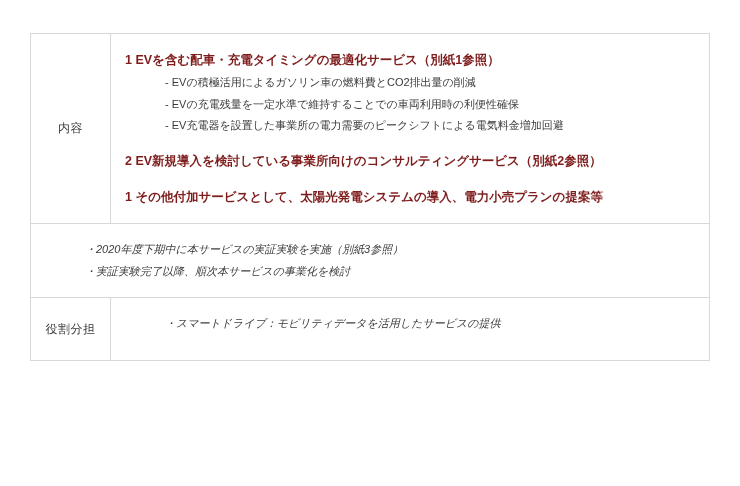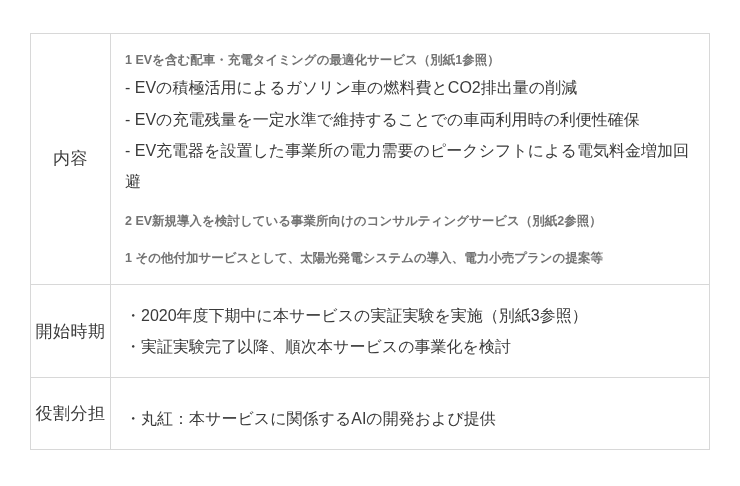--- a/index.html
+++ b/index.html
@@ -37,49 +37,51 @@
     border-bottom: 1px solid #d8d8d8;
     box-sizing: border-box;
   }
   .label-cell {
     width: 80px;
     min-width: 80px;
     border-right: 1px solid #d8d8d8;
     display: flex;
     align-items: center;
     justify-content: center;
-    font-size: 17px;
+    font-size: 12px;
     color: #3a3a3a;
     letter-spacing: 0.5px;
     box-sizing: border-box;
     padding: 4px 2px;
   }
   .content-cell {
     flex: 1;
     padding: 14px 10px 14px 14px;
     box-sizing: border-box;
     font-size: 12.5px;
     line-height: 1.95;
     color: #3a3a3a;
   }
   .heading {
     font-weight: bold;
-    color: #737373;
+    color: #7f1d1d;
     font-size: 12.5px;
   }
   .item {
-    font-size: 16px;
+    font-size: 11px;
+    margin-left: 40px;
   }
   .gap {
     height: 12px;
   }
   .row-start .content-cell,
   .row-roles .content-cell {
     padding-top: 15px;
     padding-bottom: 15px;
+    font-style: italic;
   }
   .row-roles .content-cell .item + .item {
     margin-top: 0;
   }
   .spacer-sm { height: 10px; }
 </style>
 </head>
 <body>
 
 <div class="page">
@@ -93,29 +95,28 @@
         <div class="item">- EVの充電残量を一定水準で維持することでの車両利用時の利便性確保</div>
         <div class="item">- EV充電器を設置した事業所の電力需要のピークシフトによる電気料金増加回避</div>
         <div class="gap"></div>
         <div class="heading">2 EV新規導入を検討している事業所向けのコンサルティングサービス（別紙2参照）</div>
         <div class="gap"></div>
         <div class="heading">1 その他付加サービスとして、太陽光発電システムの導入、電力小売プランの提案等</div>
       </div>
     </div>
 
     <div class="row row-start">
-      <div class="label-cell">開始時期</div>
       <div class="content-cell">
         <div class="item">・2020年度下期中に本サービスの実証実験を実施（別紙3参照）</div>
         <div class="item">・実証実験完了以降、順次本サービスの事業化を検討</div>
       </div>
     </div>
 
     <div class="row row-roles">
       <div class="label-cell">役割分担</div>
       <div class="content-cell">
+        <div class="item">・スマートドライブ：モビリティデータを活用したサービスの提供</div>
         <div class="spacer-sm"></div>
-        <div class="item">・丸紅：本サービスに関係するAIの開発および提供</div>
       </div>
     </div>
 
   </div>
 </div>
 
 </body></html>

